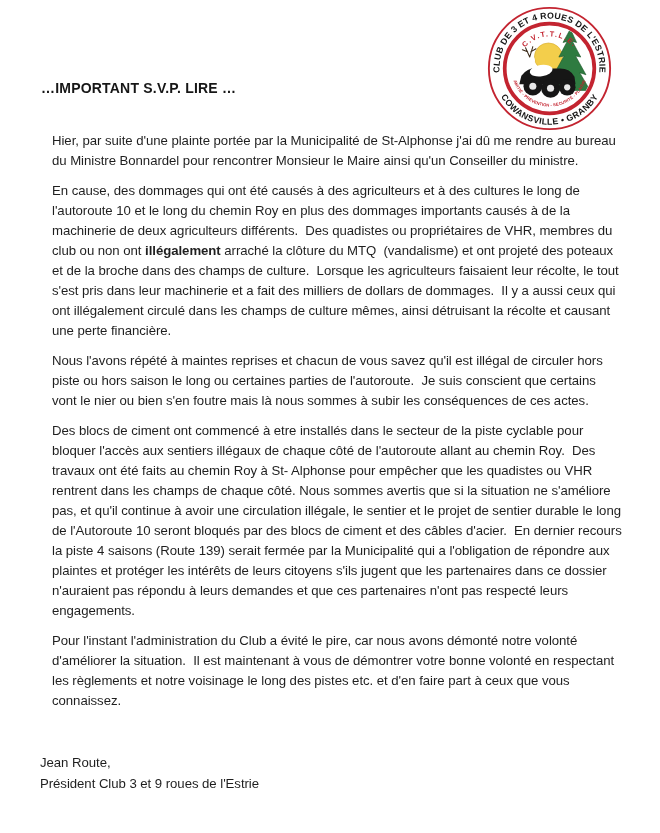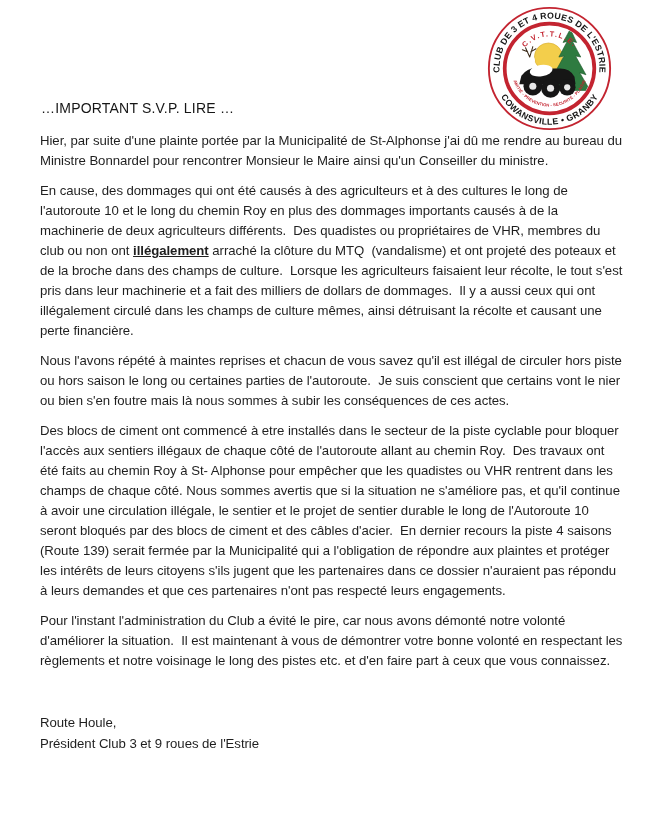--- a/index.html
+++ b/index.html
@@ -10,46 +10,45 @@
     background: #ffffff;
     overflow: hidden;
     font-family: "Liberation Sans", sans-serif;
     color: #1f1f1f;
   }
   .heading {
     position: absolute;
     left: 41px;
     top: 80px;
     font-size: 14px;
-    font-weight: 400;
+    font-weight: 700;
     color: #161616;
     letter-spacing: 0.2px;
     white-space: nowrap;
-    margin-top: 20px;
   }
   .logo {
     position: absolute;
     left: 487px;
     top: 6px;
     width: 125px;
     height: 125px;
   }
   .letter {
     position: absolute;
     left: 40px;
     top: 131px;
     width: 584px;
     font-size: 13.2px;
     line-height: 20px;
     letter-spacing: -0.05px;
     color: #1f1f1f;
     text-align: left;
   }
-  .para { margin: 0 0 10px 0; }
-  .emphasis { font-weight: 700; text-decoration: underline; }
+  .para { margin: 0 0 10px 12px; }
+  .emphasis { font-weight: 700; }
   .signature { margin-top: 41px; }
   .signature div { line-height: 21px; }
 
   
   .arc-outer {
     font-family: "Liberation Sans", sans-serif;
     font-weight: 700;
     font-size: 8.4px;
     letter-spacing: 0.25px;
     fill: #141414;
@@ -137,18 +136,18 @@
   </div>
 
   <div class="letter">
 
     <p class="para"><span>Hier, par suite d'une plainte portée par la Municipalité de St-Alphonse j'ai dû me rendre au bureau du Ministre Bonnardel pour rencontrer Monsieur le Maire ainsi qu'un Conseiller du ministre.</span></p>
       <p class="para"><span>En cause, des dommages qui ont été causés à des agriculteurs et à des cultures le long de l'autoroute 10 et le long du chemin Roy en plus des dommages importants causés à de la machinerie de deux agriculteurs différents.&nbsp; Des quadistes ou propriétaires de VHR, membres du club ou non ont </span><span class="emphasis">illégalement</span><span> arraché la clôture du MTQ&nbsp; (vandalisme) et ont projeté des poteaux et de la broche dans des champs de culture.&nbsp; Lorsque les agriculteurs faisaient leur récolte, le tout s'est pris dans leur machinerie et a fait des milliers de dollars de dommages.&nbsp; Il y a aussi ceux qui ont illégalement circulé dans les champs de culture mêmes, ainsi détruisant la récolte et causant une perte financière.</span></p>
       <p class="para"><span>Nous l'avons répété à maintes reprises et chacun de vous savez qu'il est illégal de circuler hors piste ou hors saison le long ou certaines parties de l'autoroute.&nbsp; Je suis conscient que certains vont le nier ou bien s'en foutre mais là nous sommes à subir les conséquences de ces actes.</span></p>
       <p class="para"><span>Des blocs de ciment ont commencé à etre installés dans le secteur de la piste cyclable pour bloquer l'accès aux sentiers illégaux de chaque côté de l'autoroute allant au chemin Roy.&nbsp; Des travaux ont été faits au chemin Roy à St- Alphonse pour empêcher que les quadistes ou VHR rentrent dans les champs de chaque côté. Nous sommes avertis que si la situation ne s'améliore pas, et qu'il continue à avoir une circulation illégale, le sentier et le projet de sentier durable le long de l'Autoroute 10 seront bloqués par des blocs de ciment et des câbles d'acier.&nbsp; En dernier recours la piste 4 saisons (Route 139) serait fermée par la Municipalité qui a l'obligation de répondre aux plaintes et protéger les intérêts de leurs citoyens s'ils jugent que les partenaires dans ce dossier n'auraient pas répondu à leurs demandes et que ces partenaires n'ont pas respecté leurs engagements.</span></p>
       <p class="para"><span>Pour l'instant l'administration du Club a évité le pire, car nous avons démonté notre volonté d'améliorer la situation.&nbsp; Il est maintenant à vous de démontrer votre bonne volonté en respectant les règlements et notre voisinage le long des pistes etc. et d'en faire part à ceux que vous connaissez.</span></p>
       <div class="signature">
-      <div>Route Houle,</div>
+      <div>Jean Route,</div>
       <div>Président Club 3 et 9 roues de l'Estrie</div>
     </div>
   </div>
 
 </div>
 
 </body></html>

